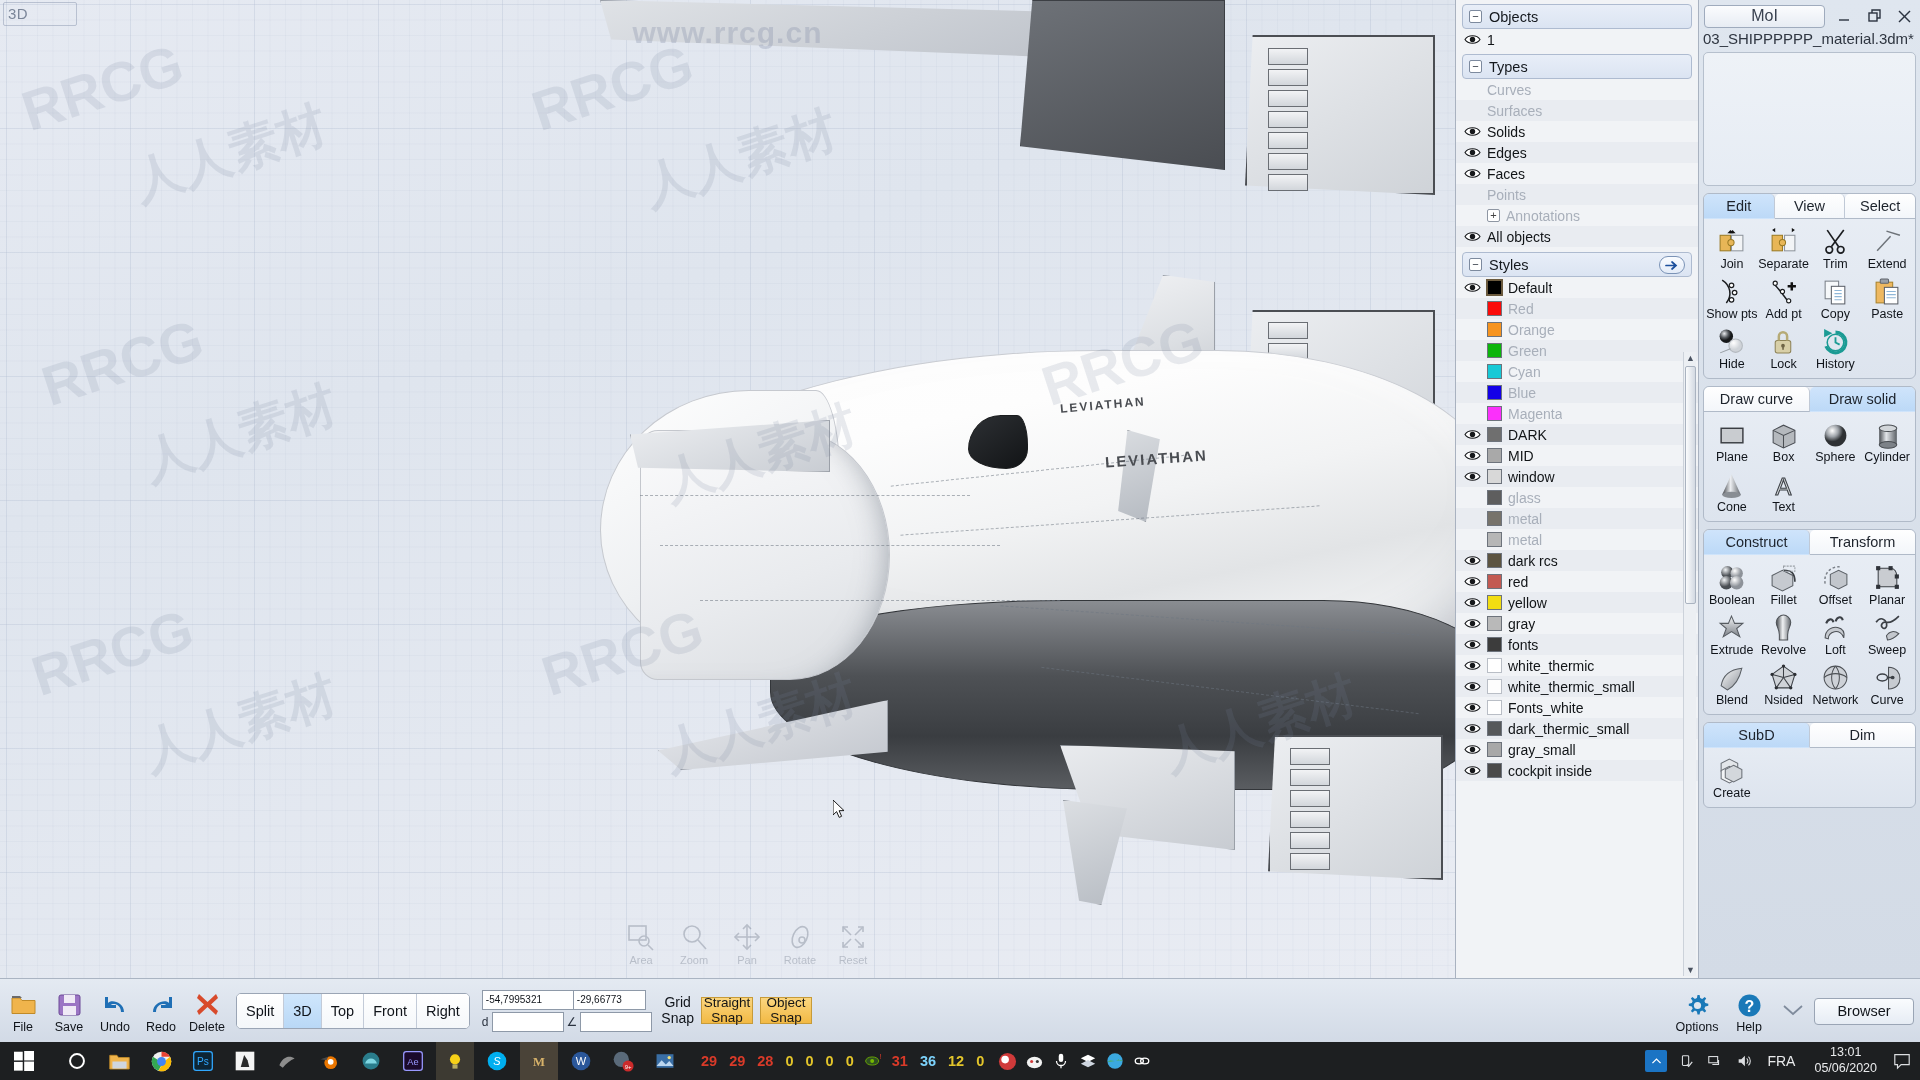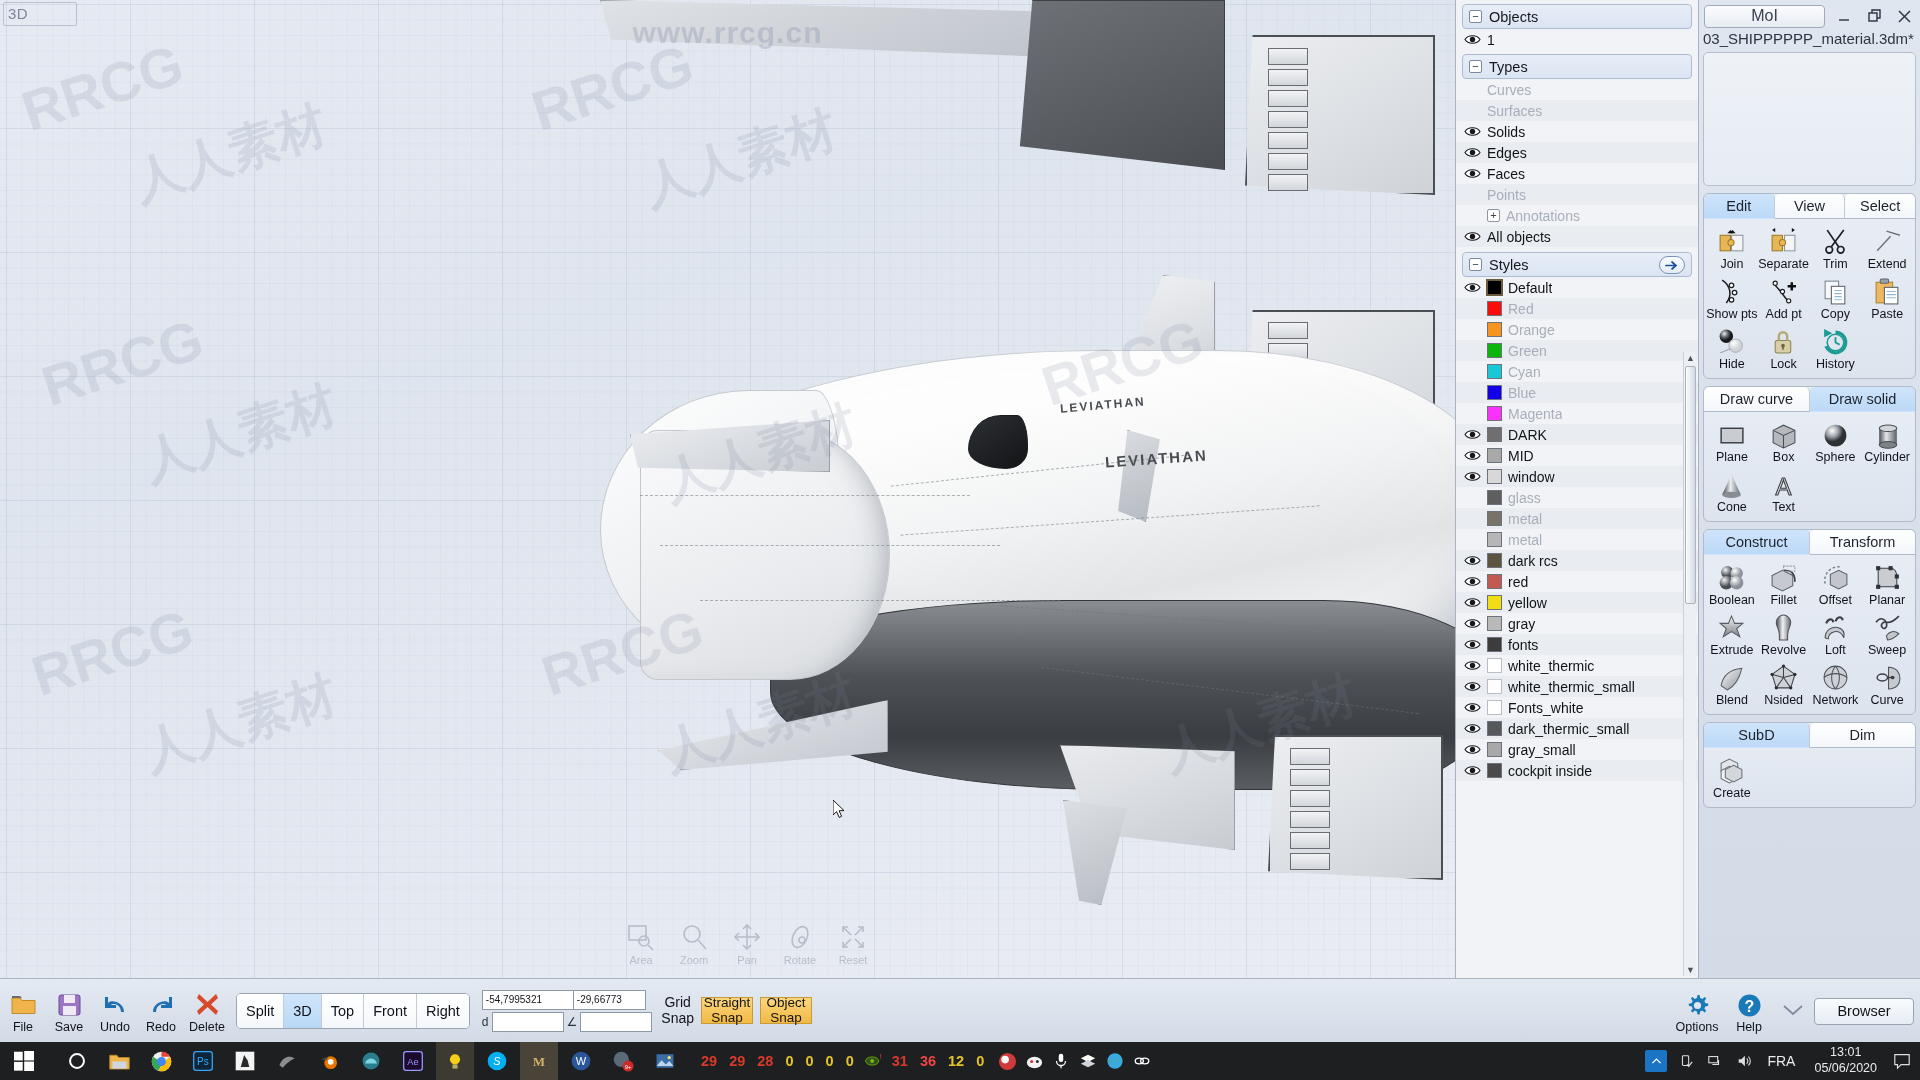--- a/index.html
+++ b/index.html
@@ -1345,21 +1345,21 @@
       <span class="tb-num" style="color:#e3c52b">0</span>
       <span class="tb-num" style="color:#e3c52b">0</span>
       <span class="tb-ic" style="width:24px;">
         <svg viewBox="0 0 22 22" style="width:18px;height:18px;">
             <ellipse cx="10" cy="11" rx="8" ry="5" fill="#2f4f22" stroke="#76b900"></ellipse>
             <circle cx="10" cy="11" r="2.4" fill="#76b900"></circle>
             <text x="19" y="8" font-size="9" fill="#d93a29" font-family="Liberation Sans, sans-serif">!</text>
           </svg>
       </span>
       <span class="tb-num" style="color:#d93a29">31</span>
-      <span class="tb-num" style="color:#ef4444">36</span>
+      <span class="tb-num" style="color:#7dd3fc">36</span>
       <span class="tb-num" style="color:#e3c52b">12</span>
       <span class="tb-num" style="color:#e3c52b">0</span>
     </div>
 
     <div style="display:flex; align-items:center; gap:7px; margin-left:8px;">
       <span class="tray-ic">
         <svg viewBox="0 0 20 20" style="width:19px;height:19px;">
             <circle cx="10" cy="10" r="9" fill="#d03a3a"></circle>
             <circle cx="7.5" cy="8" r="4" fill="#fff"></circle>
           </svg>

